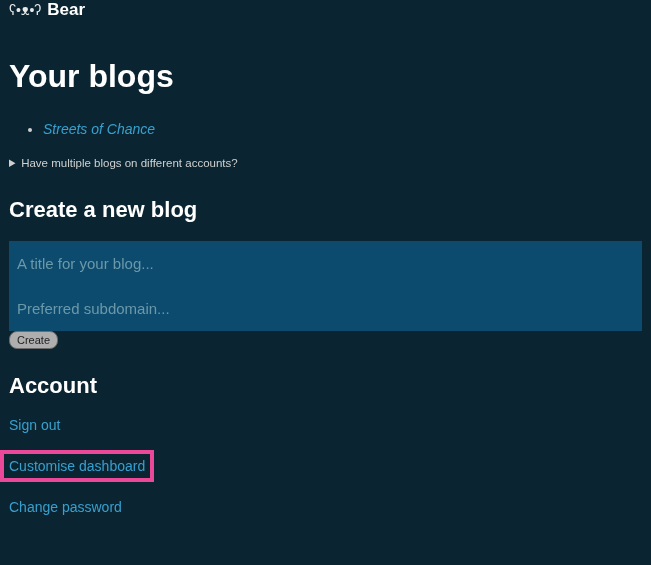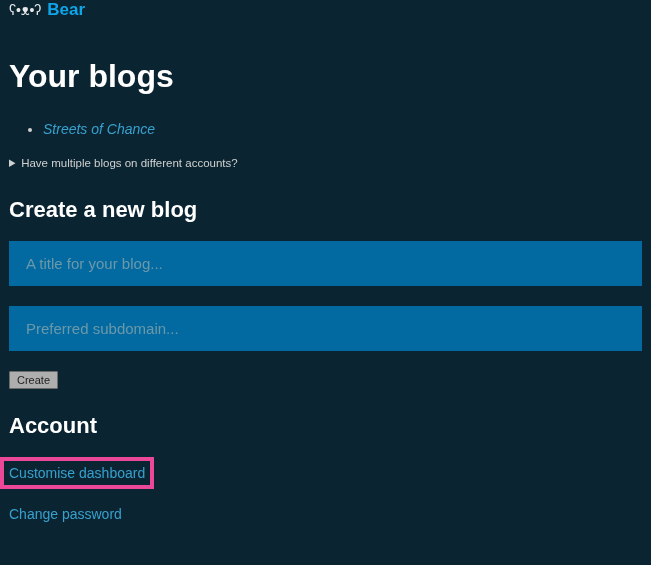--- a/index.html
+++ b/index.html
@@ -22,21 +22,21 @@
   }
   .logo-glyph {
     font-size: 14px;
     letter-spacing: 0;
     color: #e8e8e8;
     text-align: center;
   }
   .logo-text {
     font-weight: bold;
     font-size: 17px;
-    color: #0ea5e9;
+    color: #ffffff;
   }
   h1 {
     font-size: 32px;
     font-weight: bold;
     color: #fff;
     margin-bottom: 26px;
   }
   h2 {
     font-size: 22px;
     font-weight: bold;
@@ -62,35 +62,35 @@
     margin-bottom: 28px;
   }
   details.multi summary {
     cursor: pointer;
     display: list-item;
     list-style: disclosure-closed inside;
   }
   .input {
     display: block;
     width: 100%;
-    background: #0369a1;
+    background: #0c4a6e;
     border: none;
-    padding: 14px 17px;
+    padding: 14px 8px;
     font-size: 15px;
     color: #e8e8e8;
-    margin-bottom: 20px;
+    margin-bottom: 0;
   }
   .input::placeholder { color: #6b99a9; }
   .create-btn {
     background: #aeaeae;
     color: #222;
     border: 1px solid #6b6b6b;
     font-size: 11px;
     padding: 2px 7px;
-    border-radius: 1px;
+    border-radius: 8px;
     cursor: pointer;
     margin-bottom: 24px;
   }
   .acct-list {
     list-style: none;
     padding: 0;
   }
   .acct-list li {
     margin-bottom: 17px;
   }
@@ -131,20 +131,23 @@
 <h2>Create a new blog</h2>
 
 <input type="text" class="input" placeholder="A title for your blog..." style="">
 <input type="text" class="input" placeholder="Preferred subdomain..." style="">
 <button class="create-btn">Create</button>
 
 <h2>Account</h2>
 
 <ul class="acct-list">
   <li>
+    <a href="#">Sign out</a>
+  </li>
+  <li>
     <span class="highlight-box">
       <a href="#">Customise dashboard</a>
     </span>
   </li>
   <li>
     <a href="#">Change password</a>
   </li>
 
 </ul>
 

